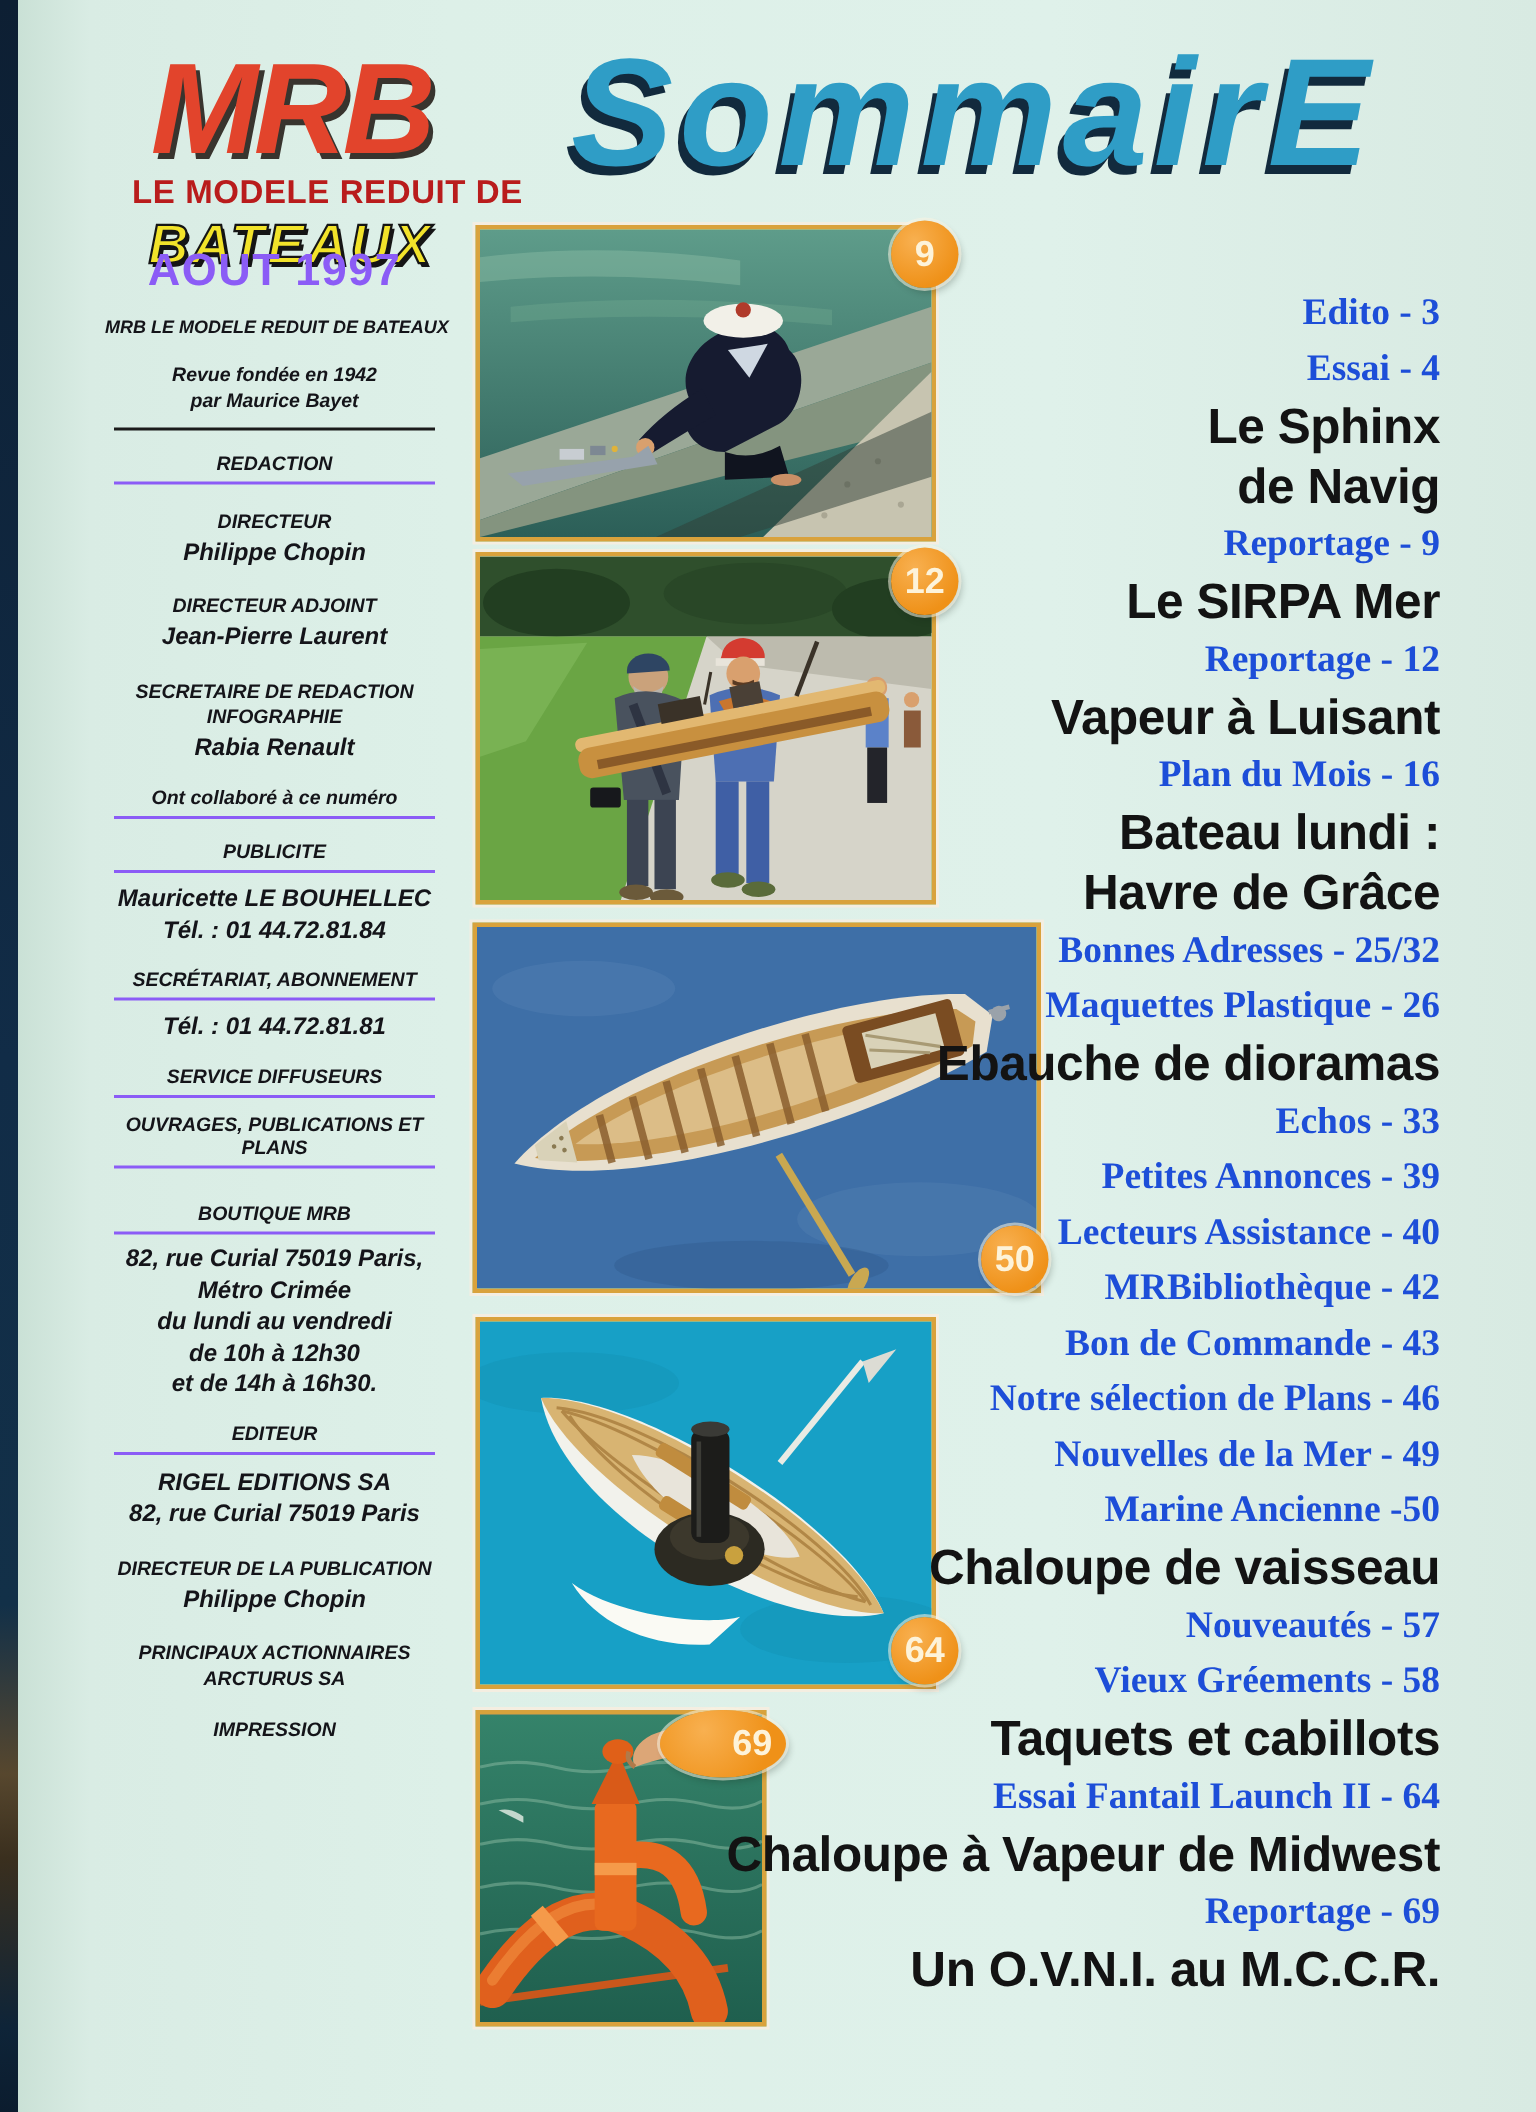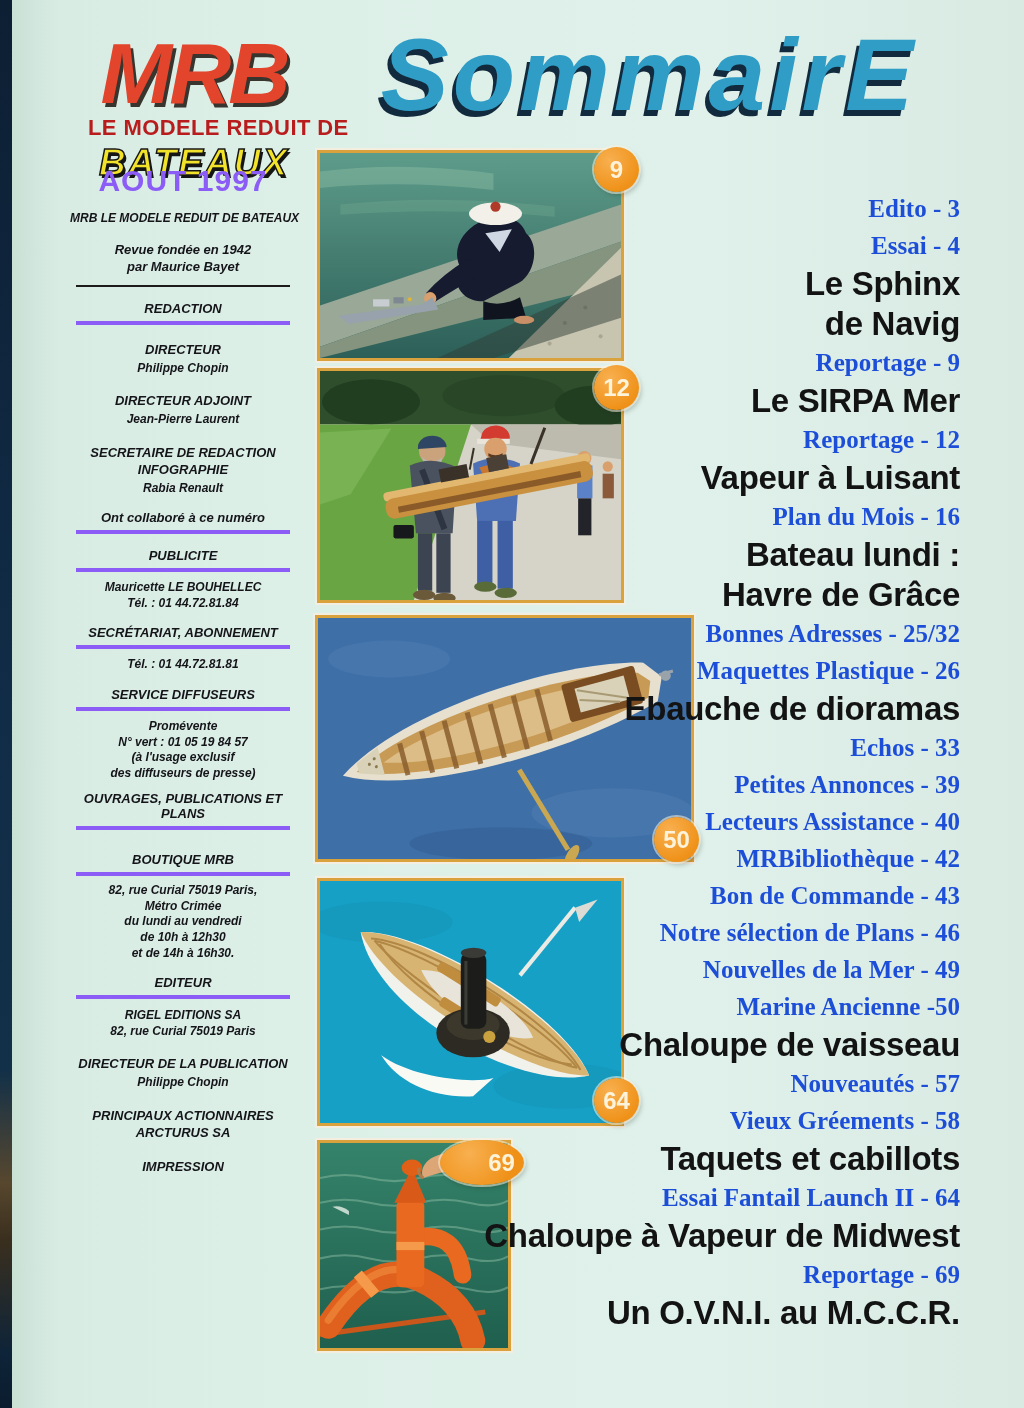--- a/index.html
+++ b/index.html
@@ -37,23 +37,23 @@
   
   .sidebar{
     position:absolute;left:70px;top:164px;width:226px;
     text-align:center;font-style:italic;color:#141419;
   }
   .pre{white-space:pre-line;}
   .issue{font-style:normal;font-weight:800;font-size:30px;letter-spacing:1px;color:#8b5cf6;}
   .masthead{font-weight:700;font-size:12px;margin-top:13px;white-space:nowrap;}
   .founded{font-weight:600;font-size:13px;line-height:1.3;margin-top:17px;}
   .sb-rule{border-bottom:2px solid #1b1b1b;margin:9px 6px 0;}
-  .sb-hdr{font-weight:700;font-size:13px;padding:8px 0 5px;border-bottom:4px solid #8b5cf6;margin:6px 6px 0;}
+  .sb-hdr{font-weight:700;font-size:13px;padding:8px 0 5px;border-bottom:2px solid #8b5cf6;margin:6px 6px 0;}
   .sb-label{font-weight:700;font-size:13px;line-height:1.3;margin-top:17px;}
-  .sb-val{font-weight:600;font-size:12px;line-height:1.3;margin-top:2px;}
+  .sb-val{font-weight:600;font-size:16px;line-height:1.3;margin-top:2px;}
   .contributors{font-weight:600;font-size:13.5px;line-height:1.33;margin-top:7px;}
   
   .photo{position:absolute;border:3px solid #d9a23c;box-shadow:0 0 0 2px #f4eee1;background:#9db;}
   .photo svg{display:block;width:100%;height:100%;}
   .badge{
     position:absolute;width:45px;height:45px;border-radius:50%;
     background:radial-gradient(circle at 35% 30%,#f8b050,#ef9118 72%);
     color:#fdf3da;font:800 24px/45px "Liberation Sans",sans-serif;text-align:center;
     box-shadow:0 0 0 2px rgba(250,244,226,.55),2px 3px 5px rgba(20,30,20,.25);
   }
@@ -95,24 +95,20 @@
   <div class="sb-label pre">SECRETAIRE DE REDACTION
 INFOGRAPHIE</div>
   <div class="sb-val">Rabia Renault</div>
   <div class="sb-hdr">Ont collaboré à ce numéro</div>
   <div class="sb-hdr">PUBLICITE</div>
   <div class="sb-val pre" style="margin-top:8px">Mauricette LE BOUHELLEC
 Tél. : 01 44.72.81.84</div>
   <div class="sb-hdr">SECRÉTARIAT, ABONNEMENT</div>
   <div class="sb-val" style="margin-top:8px">Tél. : 01 44.72.81.81</div>
   <div class="sb-hdr">SERVICE DIFFUSEURS</div>
-  <div class="sb-val pre" style="margin-top:8px">Promévente
-N° vert : 01 05 19 84 57
-(à l'usage exclusif
-des diffuseurs de presse)</div>
   <div class="sb-hdr" style="padding-top:4px">OUVRAGES, PUBLICATIONS ET PLANS</div>
   <div class="sb-hdr" style="margin-top:14px">BOUTIQUE MRB</div>
   <div class="sb-val pre" style="margin-top:7px">82, rue Curial 75019 Paris,
 Métro Crimée
 du lundi au vendredi
 de 10h à 12h30
 et de 14h à 16h30.</div>
   <div class="sb-hdr">EDITEUR</div>
   <div class="sb-val pre" style="margin-top:9px">RIGEL EDITIONS SA
 82, rue Curial 75019 Paris</div>

